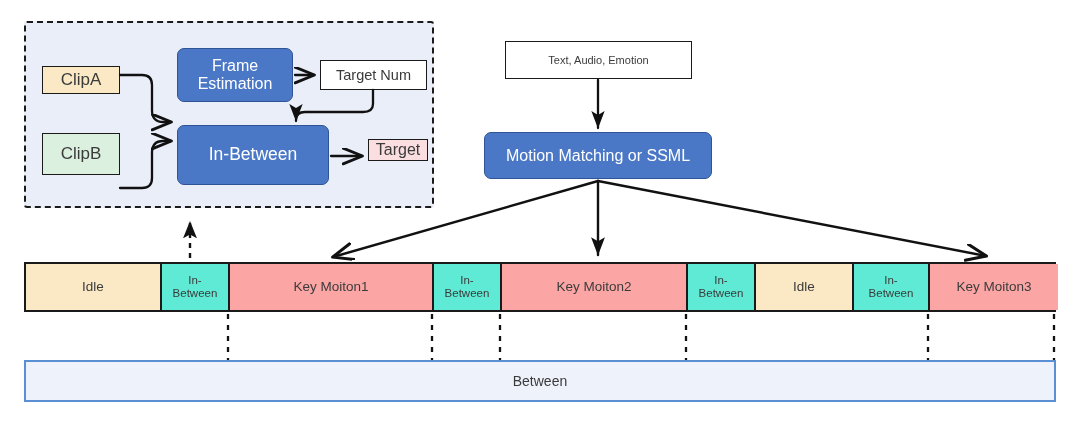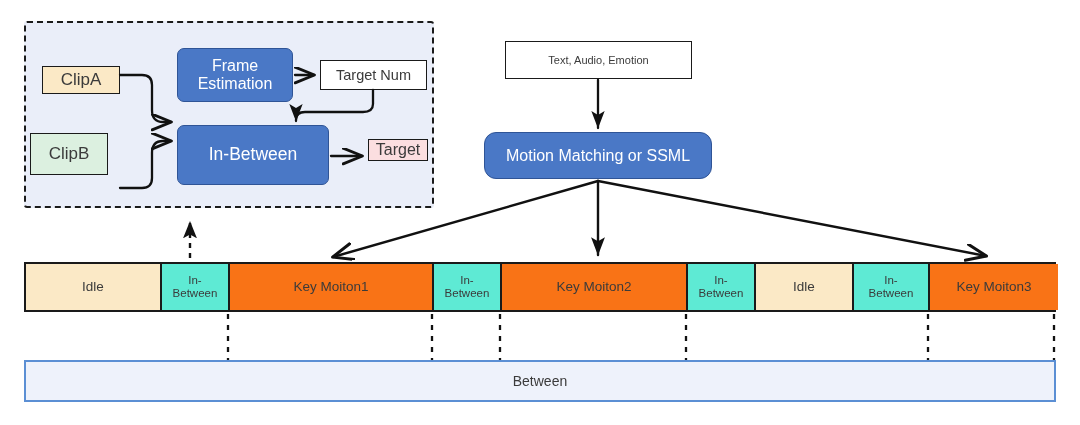--- a/index.html
+++ b/index.html
@@ -73,21 +73,21 @@
     display:flex;align-items:center;justify-content:center;
     text-align:center;
     border-right:2px solid #1a1a1a;
     font-size:13.5px;
     color:#3b3b3b;
     line-height:1.15;
     white-space:pre-line;
   }
   .seg:last-child{border-right:none;}
   .seg.idle{background:#fbe9c6;}
-  .seg.key{background:#f97316;}
+  .seg.key{background:#fca5a5;}
   .seg.between{background:#5eead4;font-size:11.5px;}
 
   
   .motionbar{
     position:absolute;
     left:24px;top:360px;
     width:1032px;height:42px;
     box-sizing:border-box;
     background:#eef2fb;
     border:2px solid #5b8fd4;
@@ -97,34 +97,34 @@
 </style>
 </head>
 <body>
 
 <div id="stage">
 
   <div class="panel" style="left:24px;top:21px;width:410px;height:187px;"></div>
 
   <div class="box yellow-box" style="left:42px;top:54px;width:78px;height:28px;font-size:17px;margin-top:12px;">ClipA</div>
 
-  <div class="box green-box" style="left:30px;top:133px;width:78px;height:42px;font-size:17px;">ClipB</div>
+  <div class="box green-box" style="left:42px;top:133px;width:78px;height:42px;font-size:17px;">ClipB</div>
 
   <div class="box blue-box" style="left:177px;top:48px;width:116px;height:54px;font-size:16px;">Frame
 Estimation</div>
 
   <div class="box plain-box" style="left:320px;top:60px;width:107px;height:30px;font-size:14.5px;">Target Num</div>
 
   <div class="box blue-box" style="left:177px;top:125px;width:152px;height:60px;font-size:17.5px;">In-Between</div>
 
   <div class="box pink-box" style="left:368px;top:139px;width:60px;height:22px;font-size:16px;">Target</div>
 
   <div class="box plain-box" style="left:505px;top:41px;width:187px;height:38px;font-size:11px;">Text, Audio, Emotion</div>
 
-  <div class="box blue-box" style="left:484px;top:132px;width:228px;height:47px;font-size:16px;border-radius:12px;">Motion Matching or SSML</div>
+  <div class="box blue-box" style="left:484px;top:132px;width:228px;height:47px;font-size:16px;">Motion Matching or SSML</div>
 
   <div class="timeline">
       <div class="seg idle" style="flex: 0 0 136px;">Idle</div>
       <div class="seg between" style="flex: 0 0 68px;">In-
 Between</div>
       <div class="seg key" style="flex: 0 0 204px;">Key Moiton1</div>
       <div class="seg between" style="flex: 0 0 68px;">In-
 Between</div>
       <div class="seg key" style="flex: 0 0 186px;">Key Moiton2</div>
       <div class="seg between" style="flex: 0 0 68px;">In-

